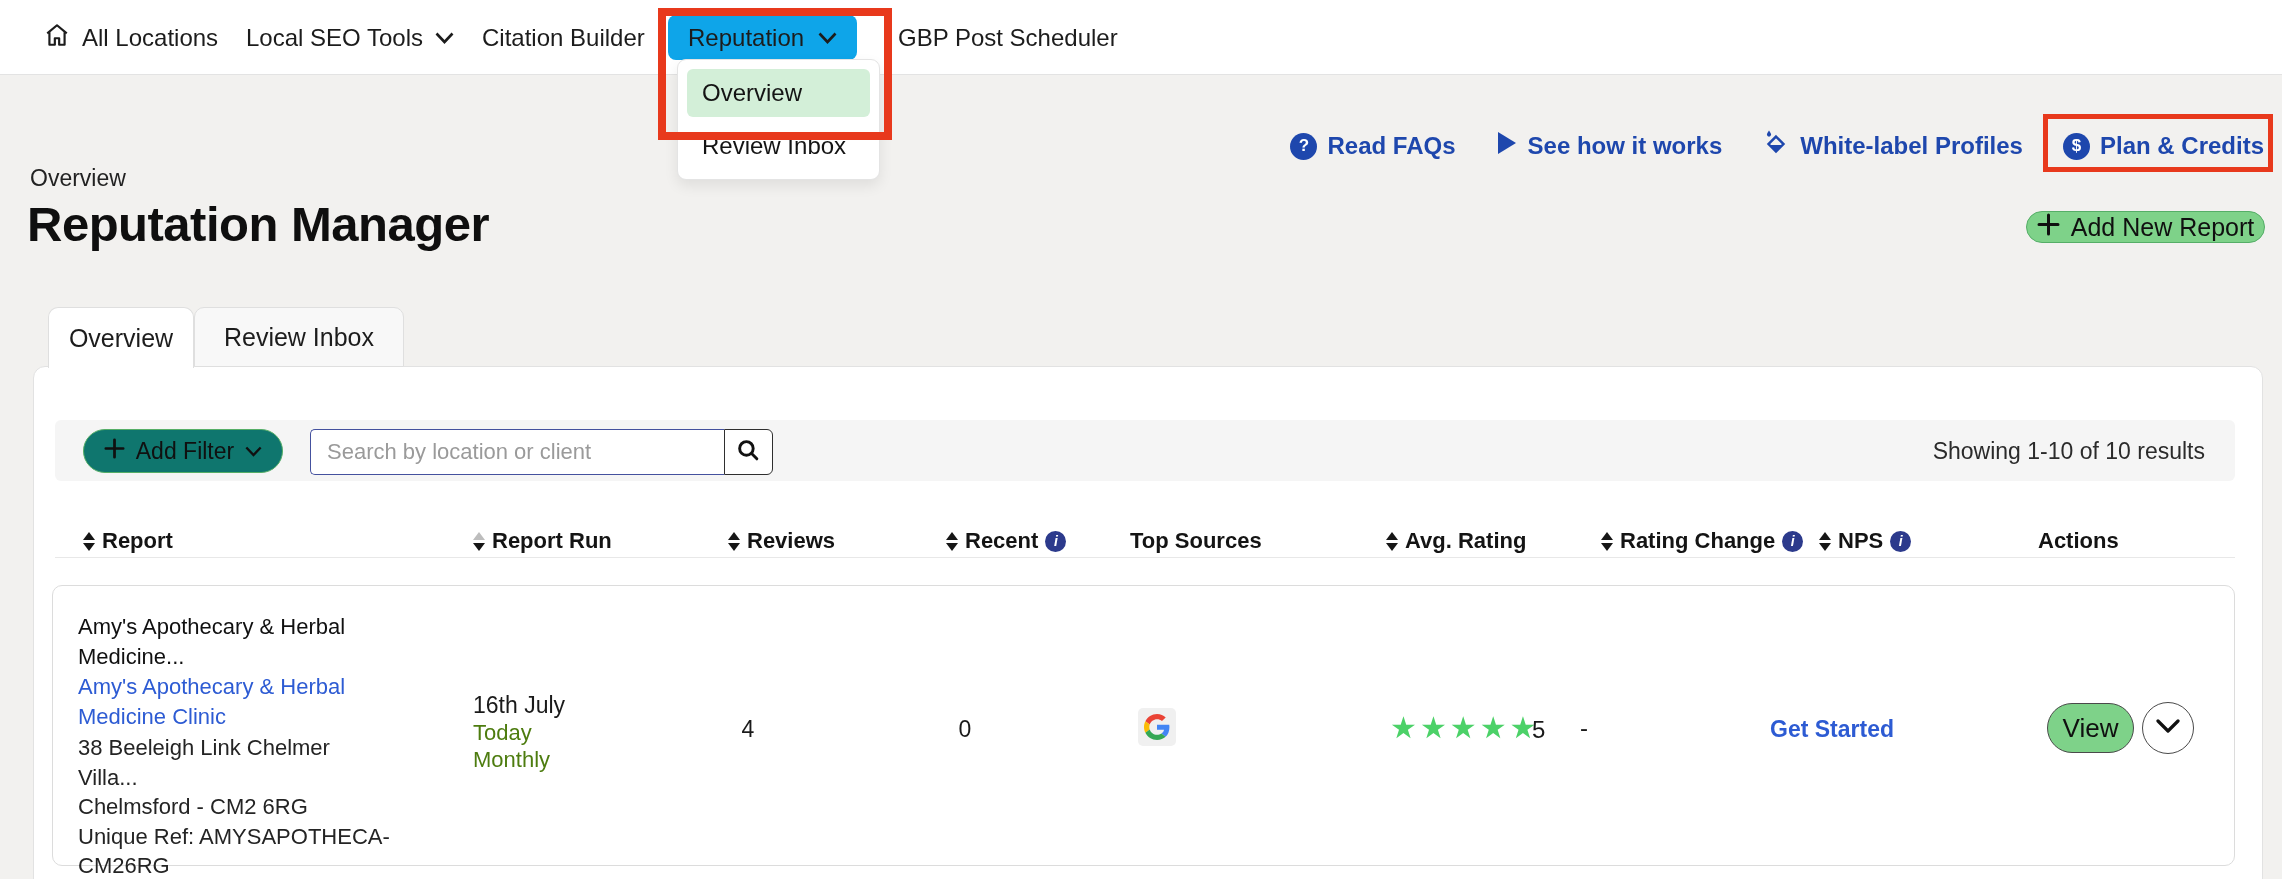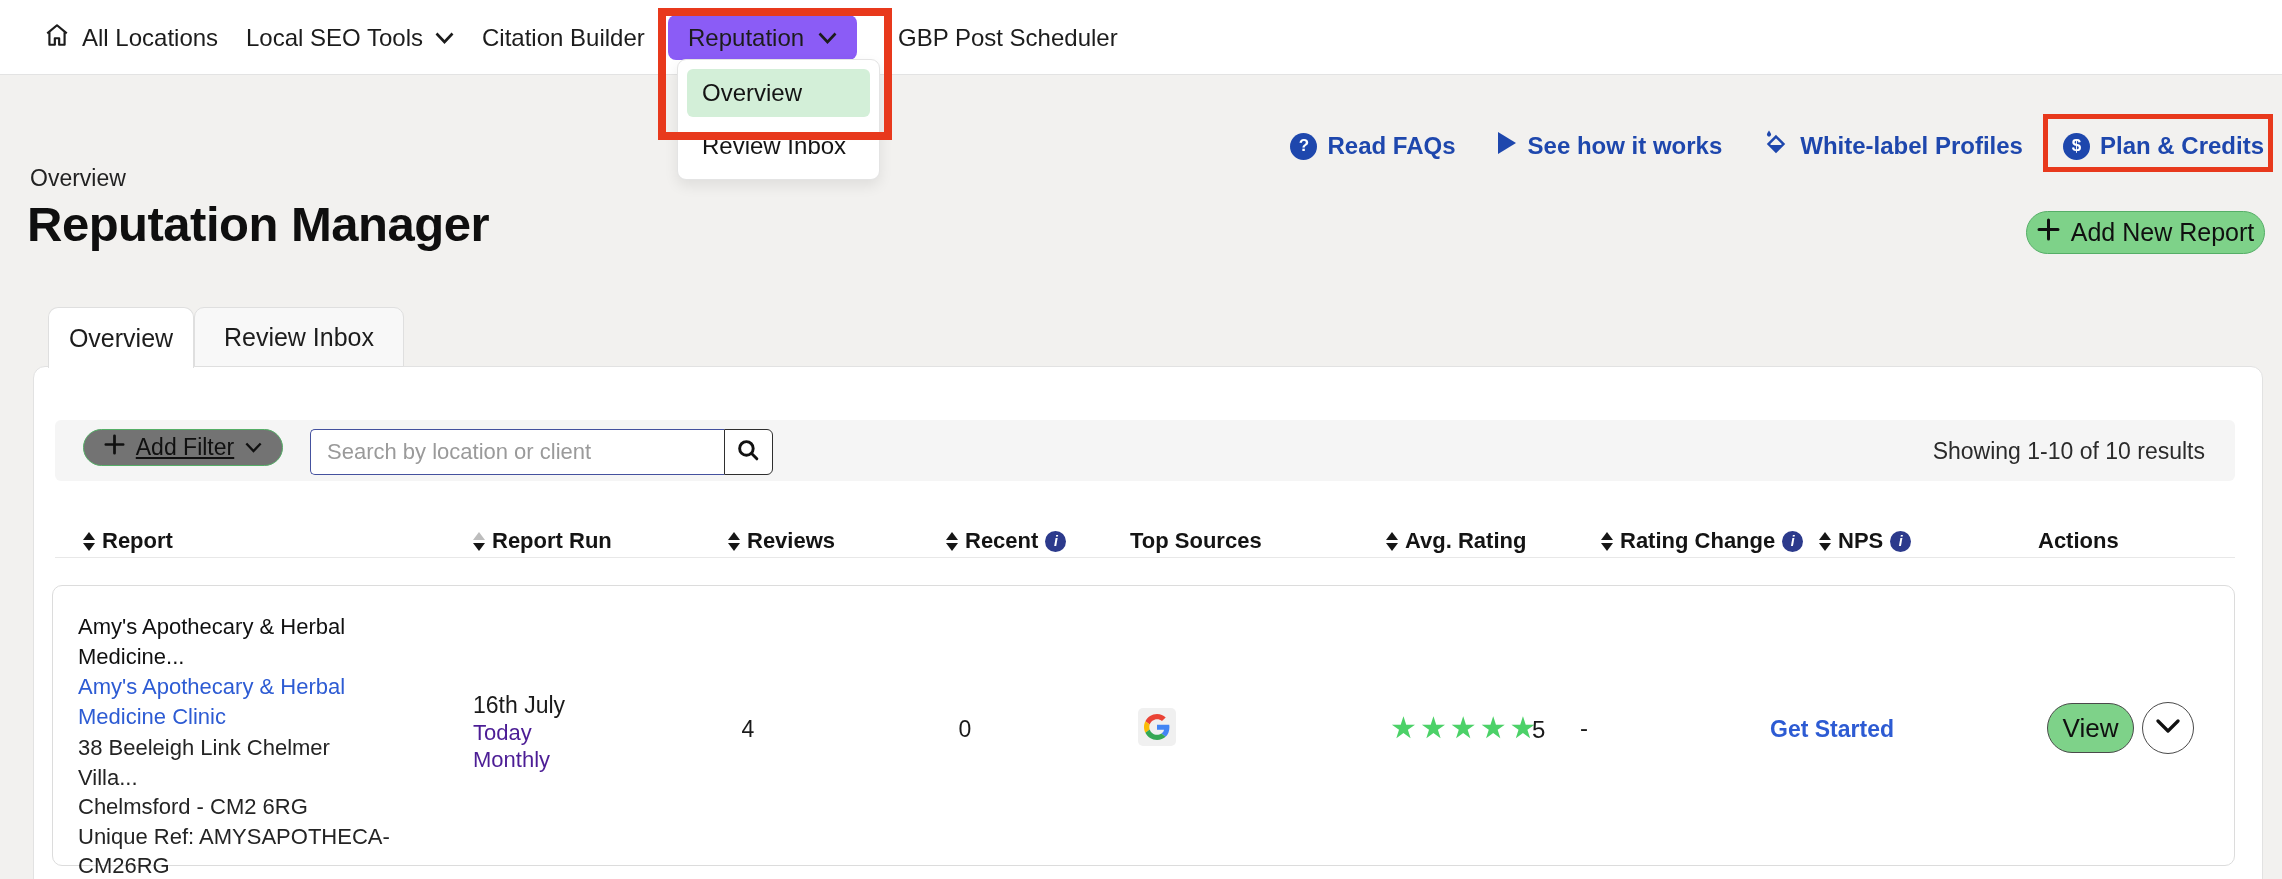--- a/index.html
+++ b/index.html
@@ -7,21 +7,21 @@
   #stage {
     position:relative; width:2282px; height:879px; overflow:hidden;
     background:#f2f1ef; font-family:"Liberation Sans", sans-serif; color:#1c1c1c;
   }
   
   .navbar { position:absolute; left:0; top:0; width:2282px; height:75px;
     background:#ffffff; border-bottom:1px solid #e3e3e3; z-index:10; }
   .nav-item { position:absolute; top:0; height:75px; display:flex; align-items:center;
     gap:12px; font-size:24px; color:#1c1c1c; cursor:pointer; white-space:nowrap; }
   .nav-pill { position:absolute; left:668px; top:15px; height:45px; padding:0 20px;
-    background:#8b5cf6; border-radius:8px; display:flex; align-items:center; gap:14px;
+    background:#0ea5e9; border-radius:8px; display:flex; align-items:center; gap:14px;
     font-size:24px; cursor:pointer; z-index:12; }
   .badge-99 { background:#f5cd4f; color:#3b3004; font-size:20px; font-weight:bold;
     border-radius:15px; padding:4px 9px; margin-left:4px; }
   .chev svg { display:block; }
   
   .dropdown { position:absolute; left:677px; top:59px; width:203px; background:#fff;
     border:1px solid #e4e4e4; border-radius:9px; box-shadow:0 6px 14px rgba(0,0,0,.08);
     padding:9px; z-index:40; }
   .dd-item { font-size:24px; padding:10px 15px; border-radius:6px; cursor:pointer; color:#141414; }
   .dd-item.active { background:#d3efd8; margin-bottom:5px; }
@@ -32,38 +32,38 @@
   .qlinks { position:absolute; top:128px; left:0; width:2264px; height:36px;
     display:flex; justify-content:flex-end; align-items:center; gap:40px; z-index:5; }
   .qlink { display:flex; align-items:center; gap:10px; color:#1e47ad; font-size:24px;
     font-weight:600; cursor:pointer; white-space:nowrap; }
   .circ-ic { width:27px; height:27px; border-radius:50%; background:#1e47ad; color:#fff;
     font-size:17px; font-weight:bold; display:flex; align-items:center; justify-content:center; }
   
   .crumb { position:absolute; left:30px; top:165px; font-size:23px; color:#222; }
   .page-title { position:absolute; left:27px; top:196px; font-size:49px; font-weight:800;
     color:#0f0f0f; letter-spacing:-0.5px; }
-  .add-report { position:absolute; left:2026px; top:211px; width:239px; height:43px;
+  .add-report { position:absolute; left:2026px; top:211px; width:239px; height:32px;
     background:#7ed289; border:1px solid #55ae67; border-radius:26px; display:flex;
     align-items:center; justify-content:center; gap:11px; font-size:25px; color:#101010; cursor:pointer; }
   
   .tab { position:absolute; top:307px; height:61px; display:flex; align-items:center;
     justify-content:center; font-size:25px; cursor:pointer;
     border:1px solid #dfdfdf; border-radius:10px 10px 0 0; }
   .tab.active { left:48px; width:146px; background:#ffffff; border-bottom:none; z-index:4; }
   .tab.inactive { left:194px; width:210px; background:#f8f8f8; height:60px; z-index:2; }
   .panel { position:absolute; left:33px; top:366px; width:2230px; height:540px;
     background:#ffffff; border:1px solid #e2e2e2; border-radius:12px; z-index:1; }
   
   .filterbar { position:absolute; left:55px; top:420px; width:2180px; height:61px;
     background:#f5f5f5; border-radius:6px; z-index:3; }
-  .add-filter { position:absolute; left:83px; top:429px; width:200px; height:37px;
-    background:#737373; border:1px solid #55ae67; border-radius:22px; display:flex;
+  .add-filter { position:absolute; left:83px; top:429px; width:200px; height:44px;
+    background:#0f766e; border:1px solid #55ae67; border-radius:22px; display:flex;
     align-items:center; justify-content:center; gap:11px; font-size:23px; color:#101010;
-    cursor:pointer; z-index:4;text-decoration:underline; }
+    cursor:pointer; z-index:4; }
   .search-wrap { position:absolute; left:310px; top:429px; height:46px; display:flex; z-index:4; }
   .search-input { width:414px; height:46px; border:1px solid #44519e; border-right:none;
     border-radius:5px 0 0 5px; background:#fff; padding:0 16px; font-size:22px;
     font-family:"Liberation Sans",sans-serif; color:#333; outline:none; }
   .search-input::placeholder { color:#9a9a9a; }
   .search-btn { width:49px; height:46px; background:#fff; border:1px solid #2f2f2f;
     border-radius:0 6px 6px 0; display:flex; align-items:center; justify-content:center; cursor:pointer; }
   .results { position:absolute; right:77px; top:438px; font-size:23px; color:#2b2b2b; z-index:4; }
   
   .th { position:absolute; top:525px; height:32px; display:flex; align-items:center; gap:7px;
@@ -80,21 +80,21 @@
   .head-divider { position:absolute; left:55px; top:557px; width:2180px; height:1px;
     background:#e8e8e8; z-index:3; }
   
   .rowcard { position:absolute; left:52px; top:585px; width:2183px; height:281px;
     background:#fff; border:1px solid #dcdcdc; border-radius:10px; z-index:3; }
   .cell { position:absolute; z-index:4; font-size:22px; color:#1a1a1a; }
   .biz-name { left:78px; top:612px; width:300px; font-weight:normal; line-height:30px; color:#101010; }
   .biz-link { left:78px; top:672px; width:330px; line-height:30px; color:#2d5bd3; cursor:pointer; }
   .biz-details { left:78px; top:733px; width:312px; line-height:29.5px; color:#242424; white-space:pre-line; }
   .run-date { left:473px; top:692px; font-size:23px; }
-  .run-sub { left:473px; color:#4c1d95; }
+  .run-sub { left:473px; color:#4d7c0f; }
   .num-cell { width:44px; text-align:center; top:716px; font-size:23px; }
   .source-ic { left:1138px; top:708px; width:38px; height:38px; background:#f0f0f0;
     border-radius:5px; display:flex; align-items:center; justify-content:center; }
   .stars { left:1390px; top:710px; font-size:30px; color:#4cd168; letter-spacing:3px;
     font-family:"DejaVu Sans", sans-serif; }
   .avg-num { left:1532px; top:716px; font-size:24px; }
   .dash { left:1562px; top:714px; width:44px; text-align:center; font-size:24px; }
   .nps-link { left:1770px; top:716px; font-size:23px; color:#2d5bd3; font-weight:600; cursor:pointer; }
   .view-btn { position:absolute; left:2047px; top:703px; width:87px; height:50px;
     background:#7ed289; border:1px solid #4a4a4a; border-radius:25px; display:flex;

